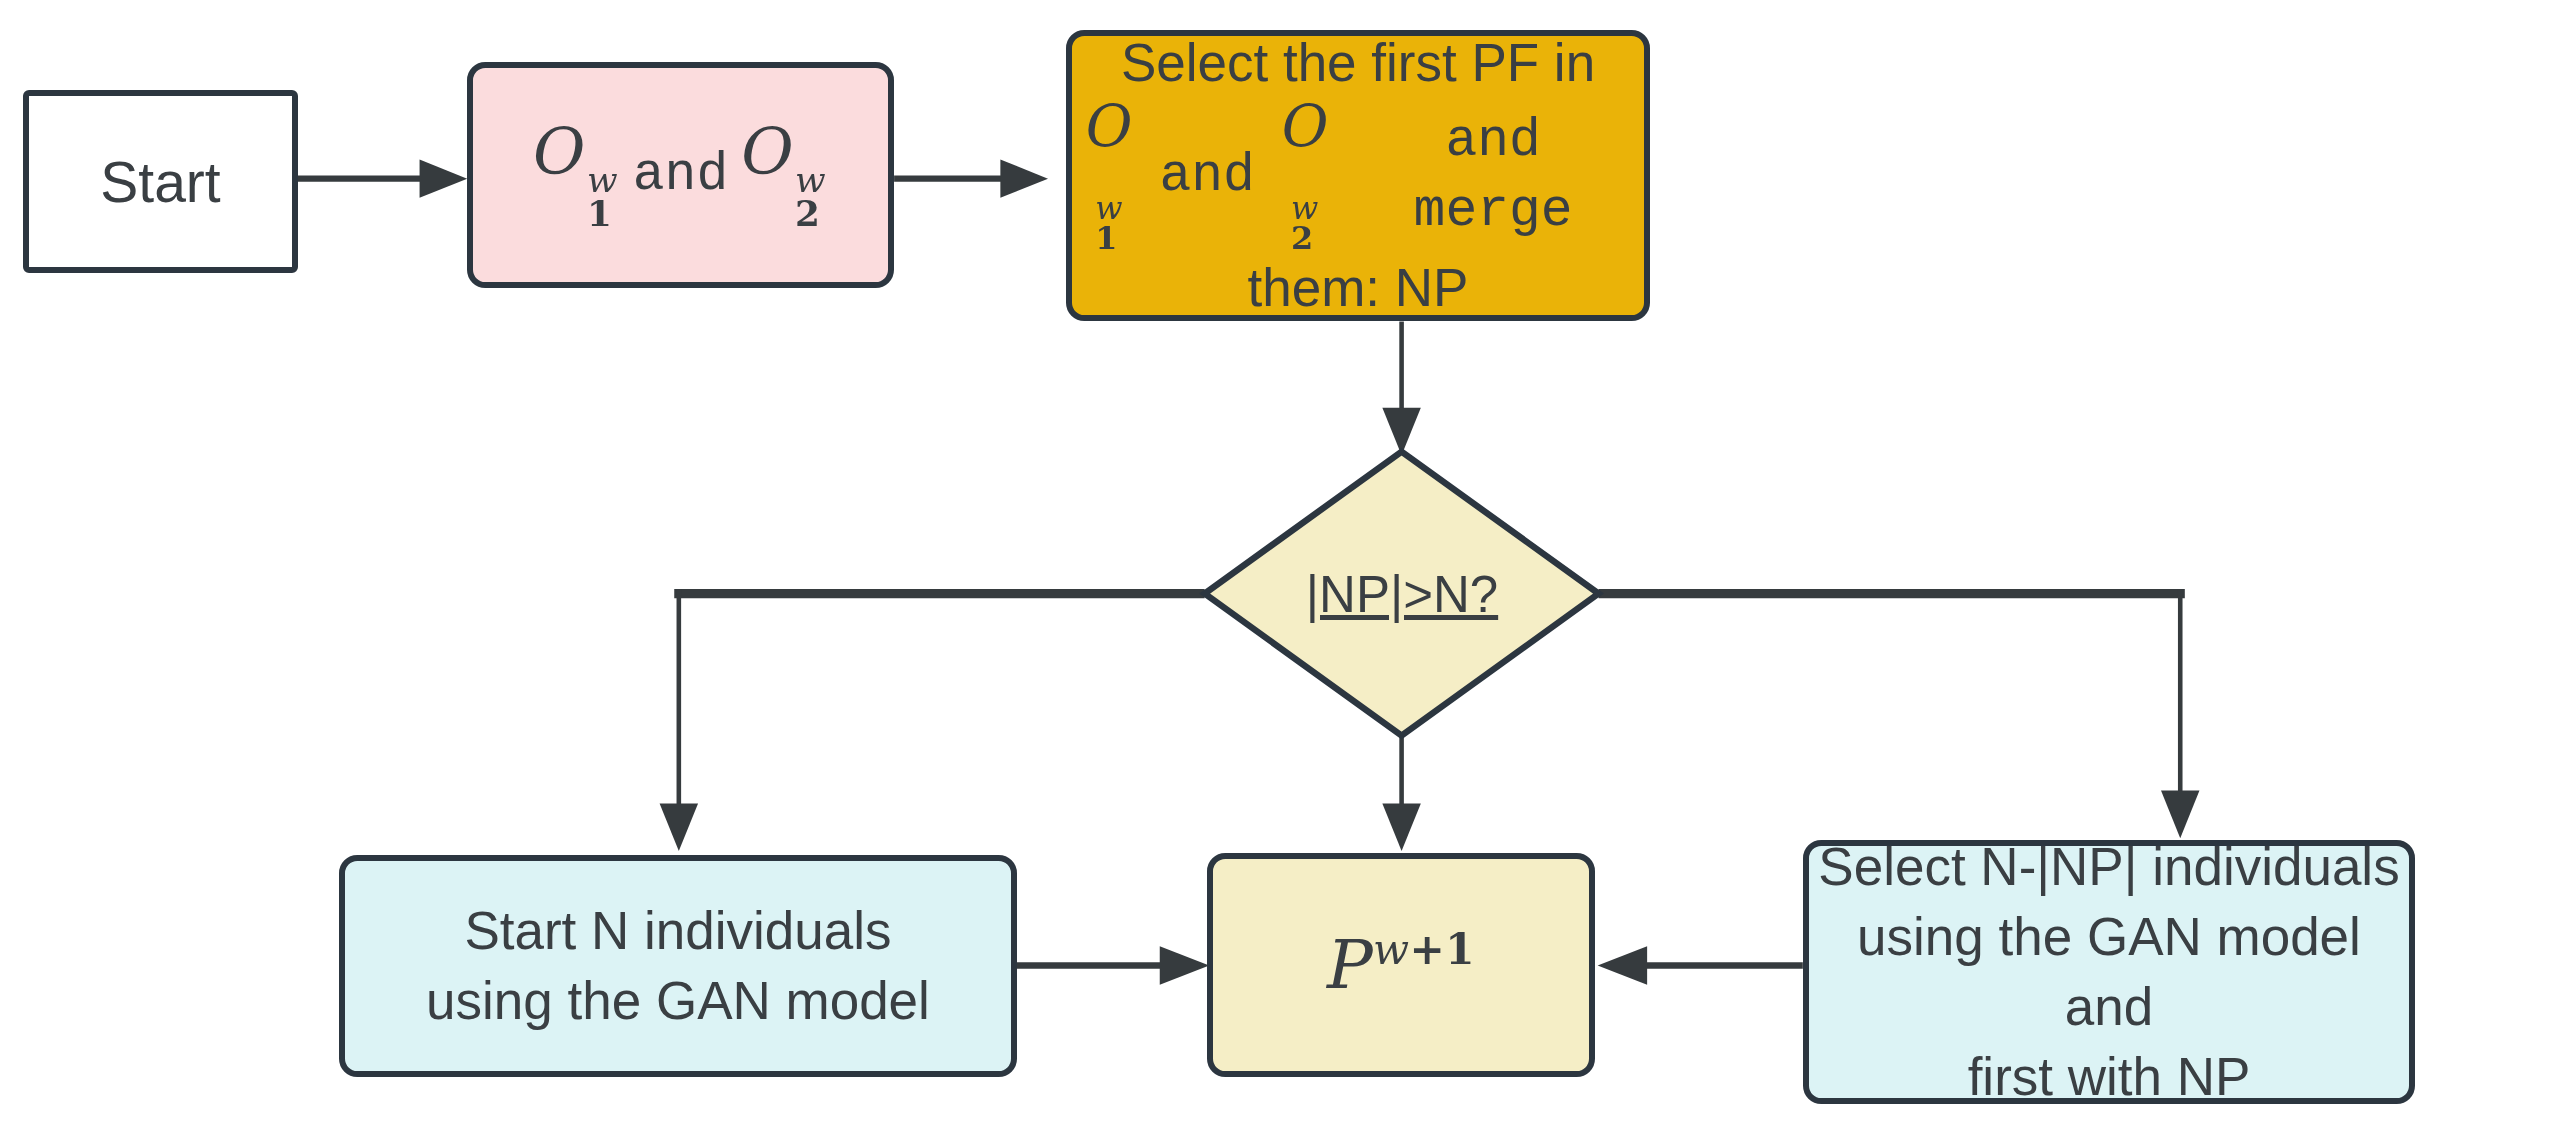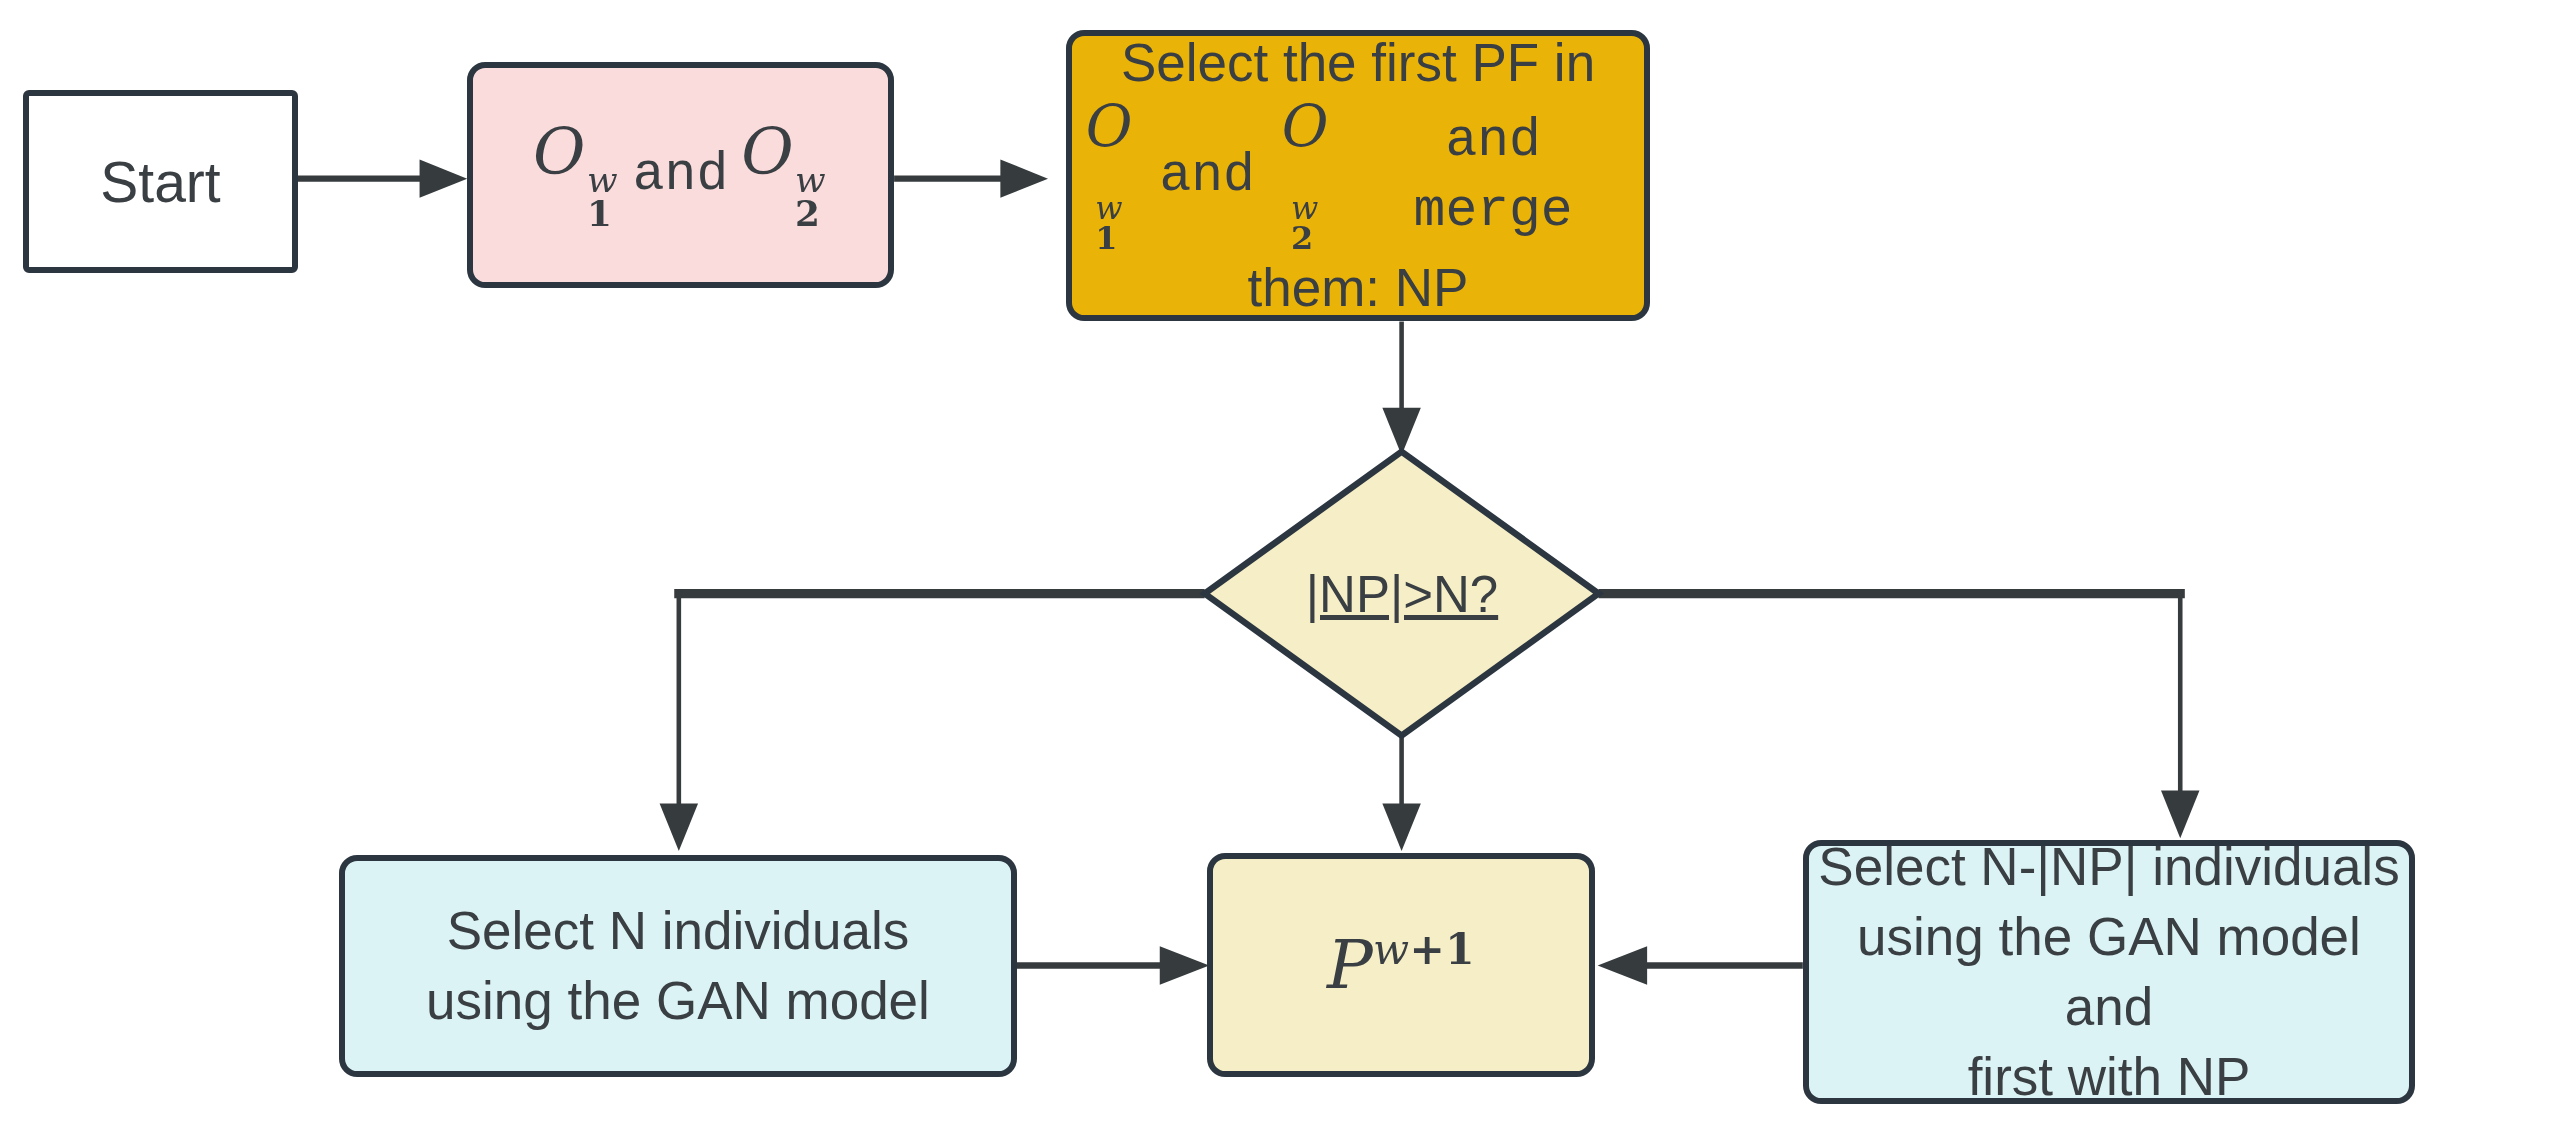--- a/index.html
+++ b/index.html
@@ -186,21 +186,21 @@
       <span class="andword">and merge</span>
     </div>
     <div>them: NP</div>
   </div>
 
   <div class="decision-label">
     <span>|NP|&gt;N?</span>
   </div>
 
   <div class="node select-n">
-    <div>Select N individuals</div>
+    <div>Start N individuals</div>
     <div>using the GAN model</div>
   </div>
 
   <div class="node population">
     <span class="math"><span>P</span><span class="pop-sup"><span>w</span><span class="plus">+1</span></span></span>
   </div>
 
   <div class="node select-rest">
     <div>Select N-|NP| individuals</div>
     <div>using the GAN model and</div>

